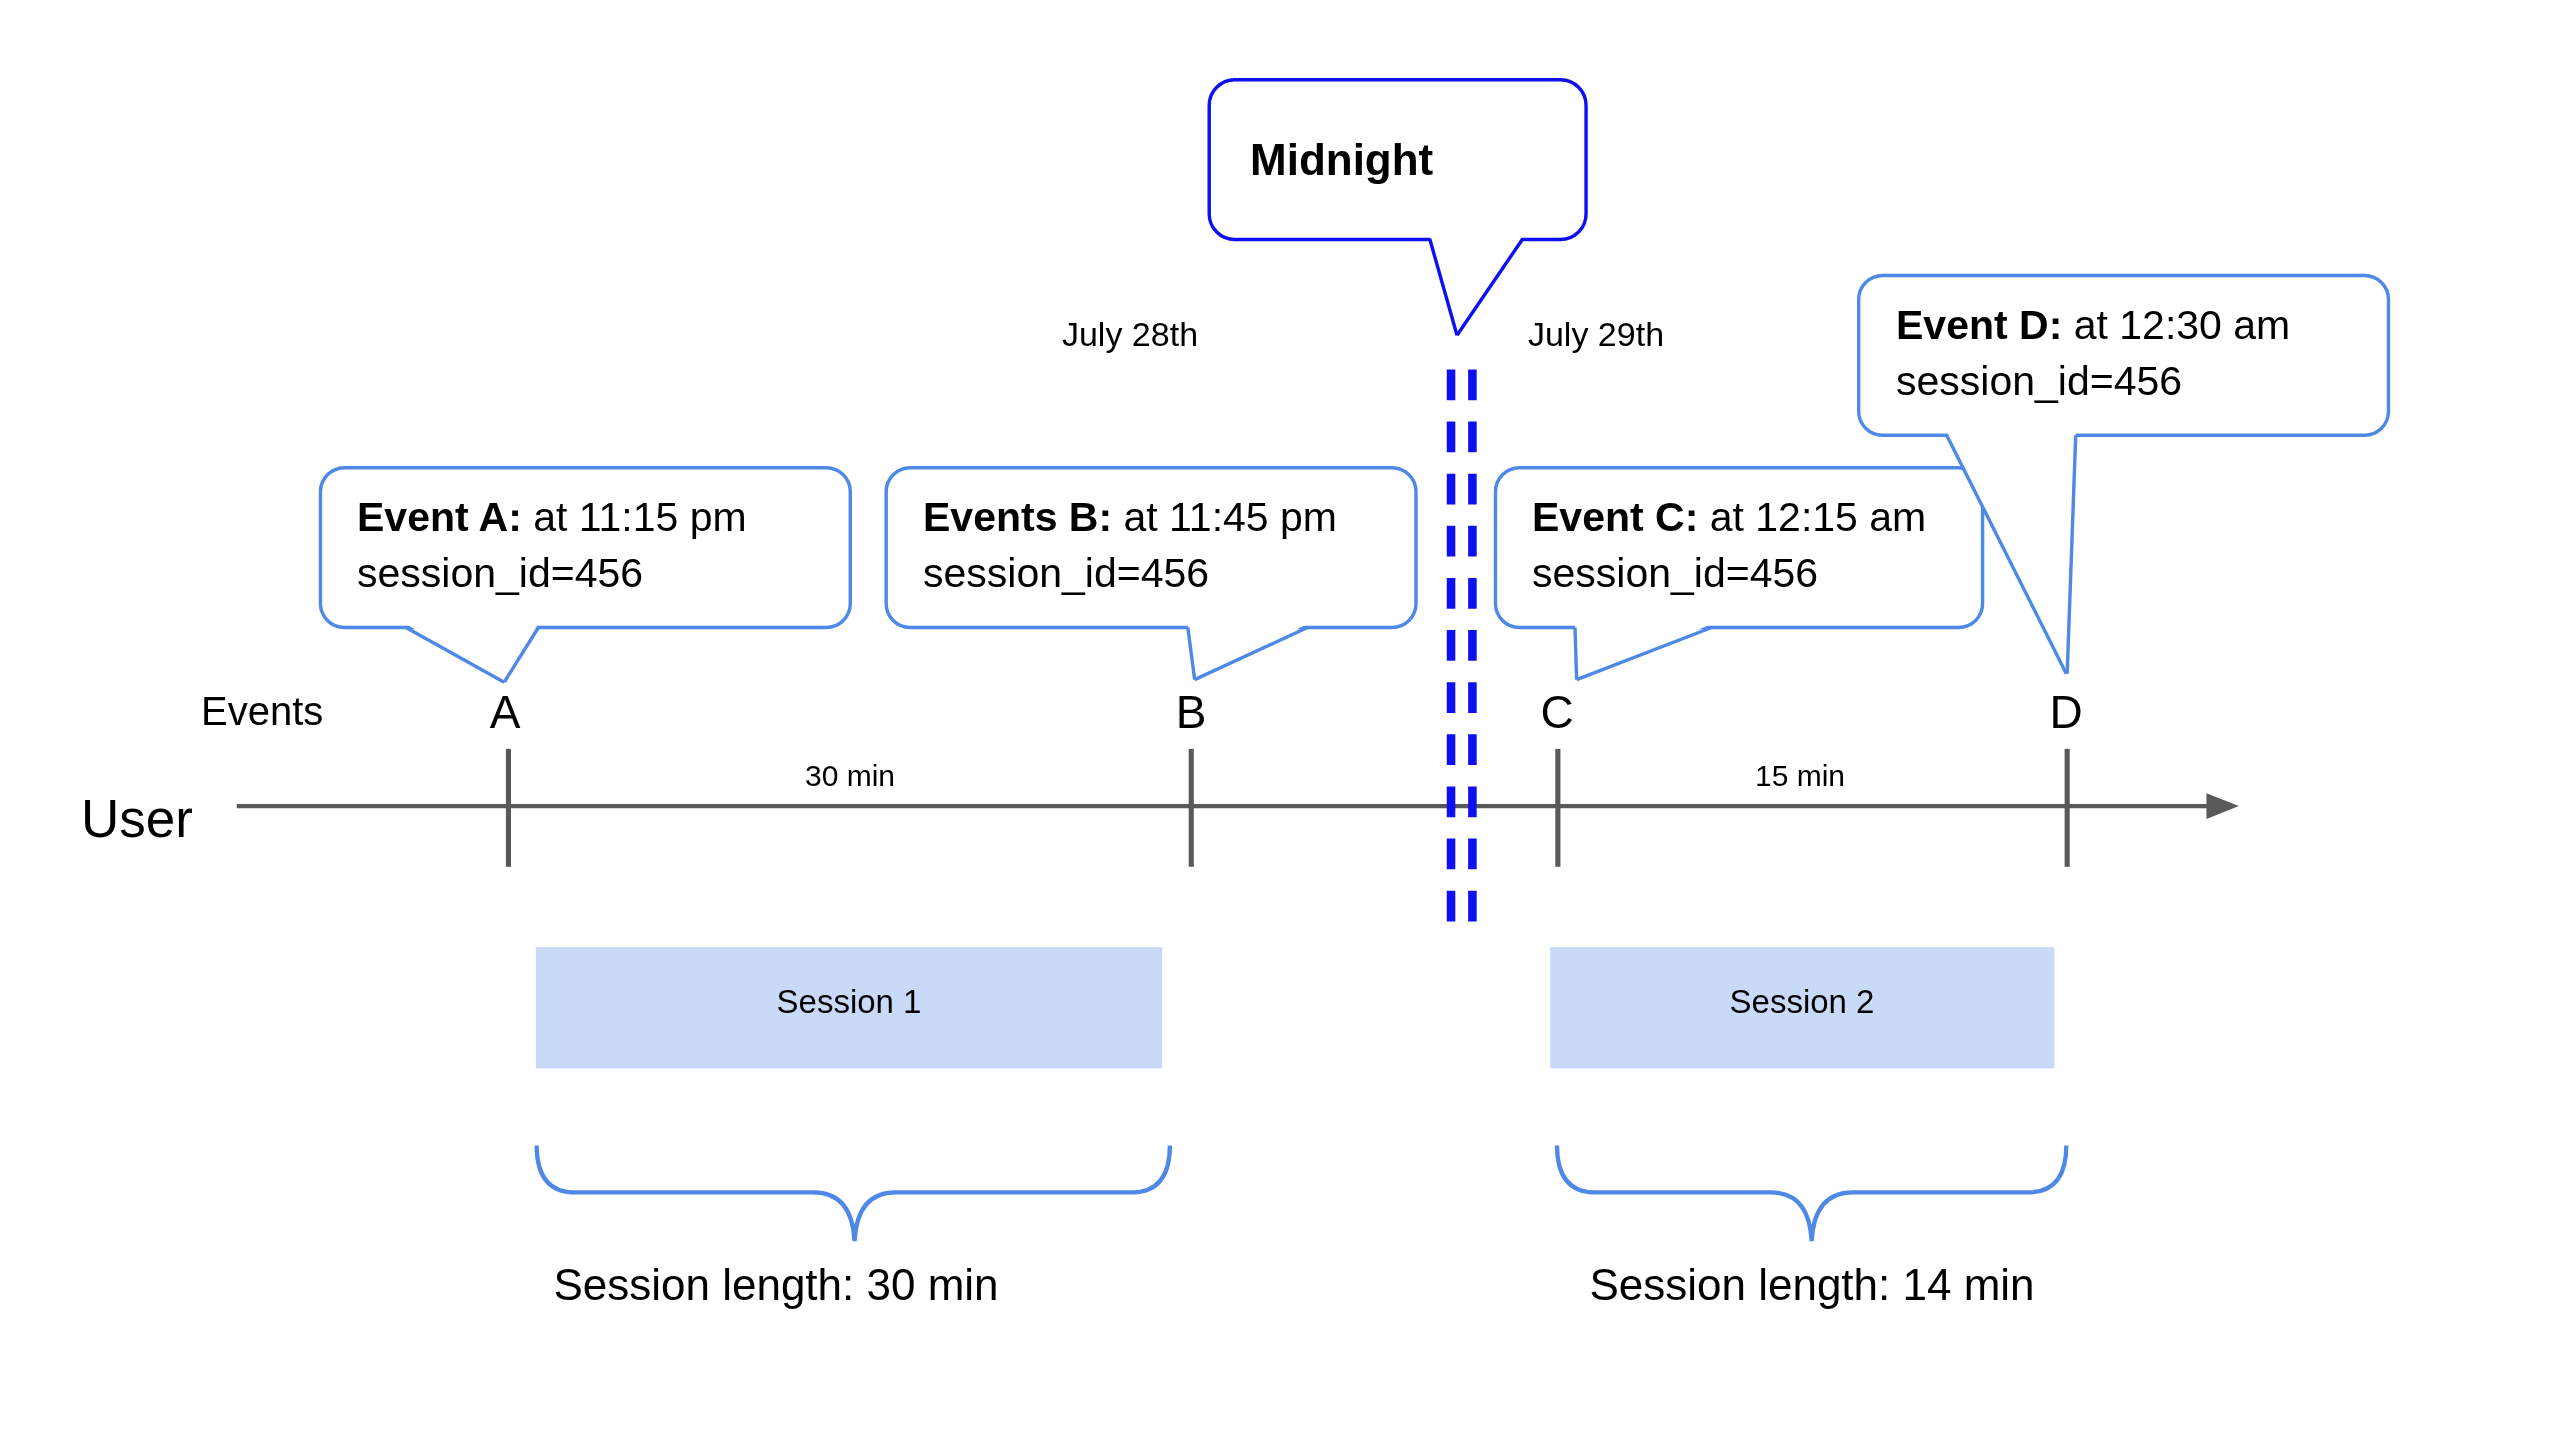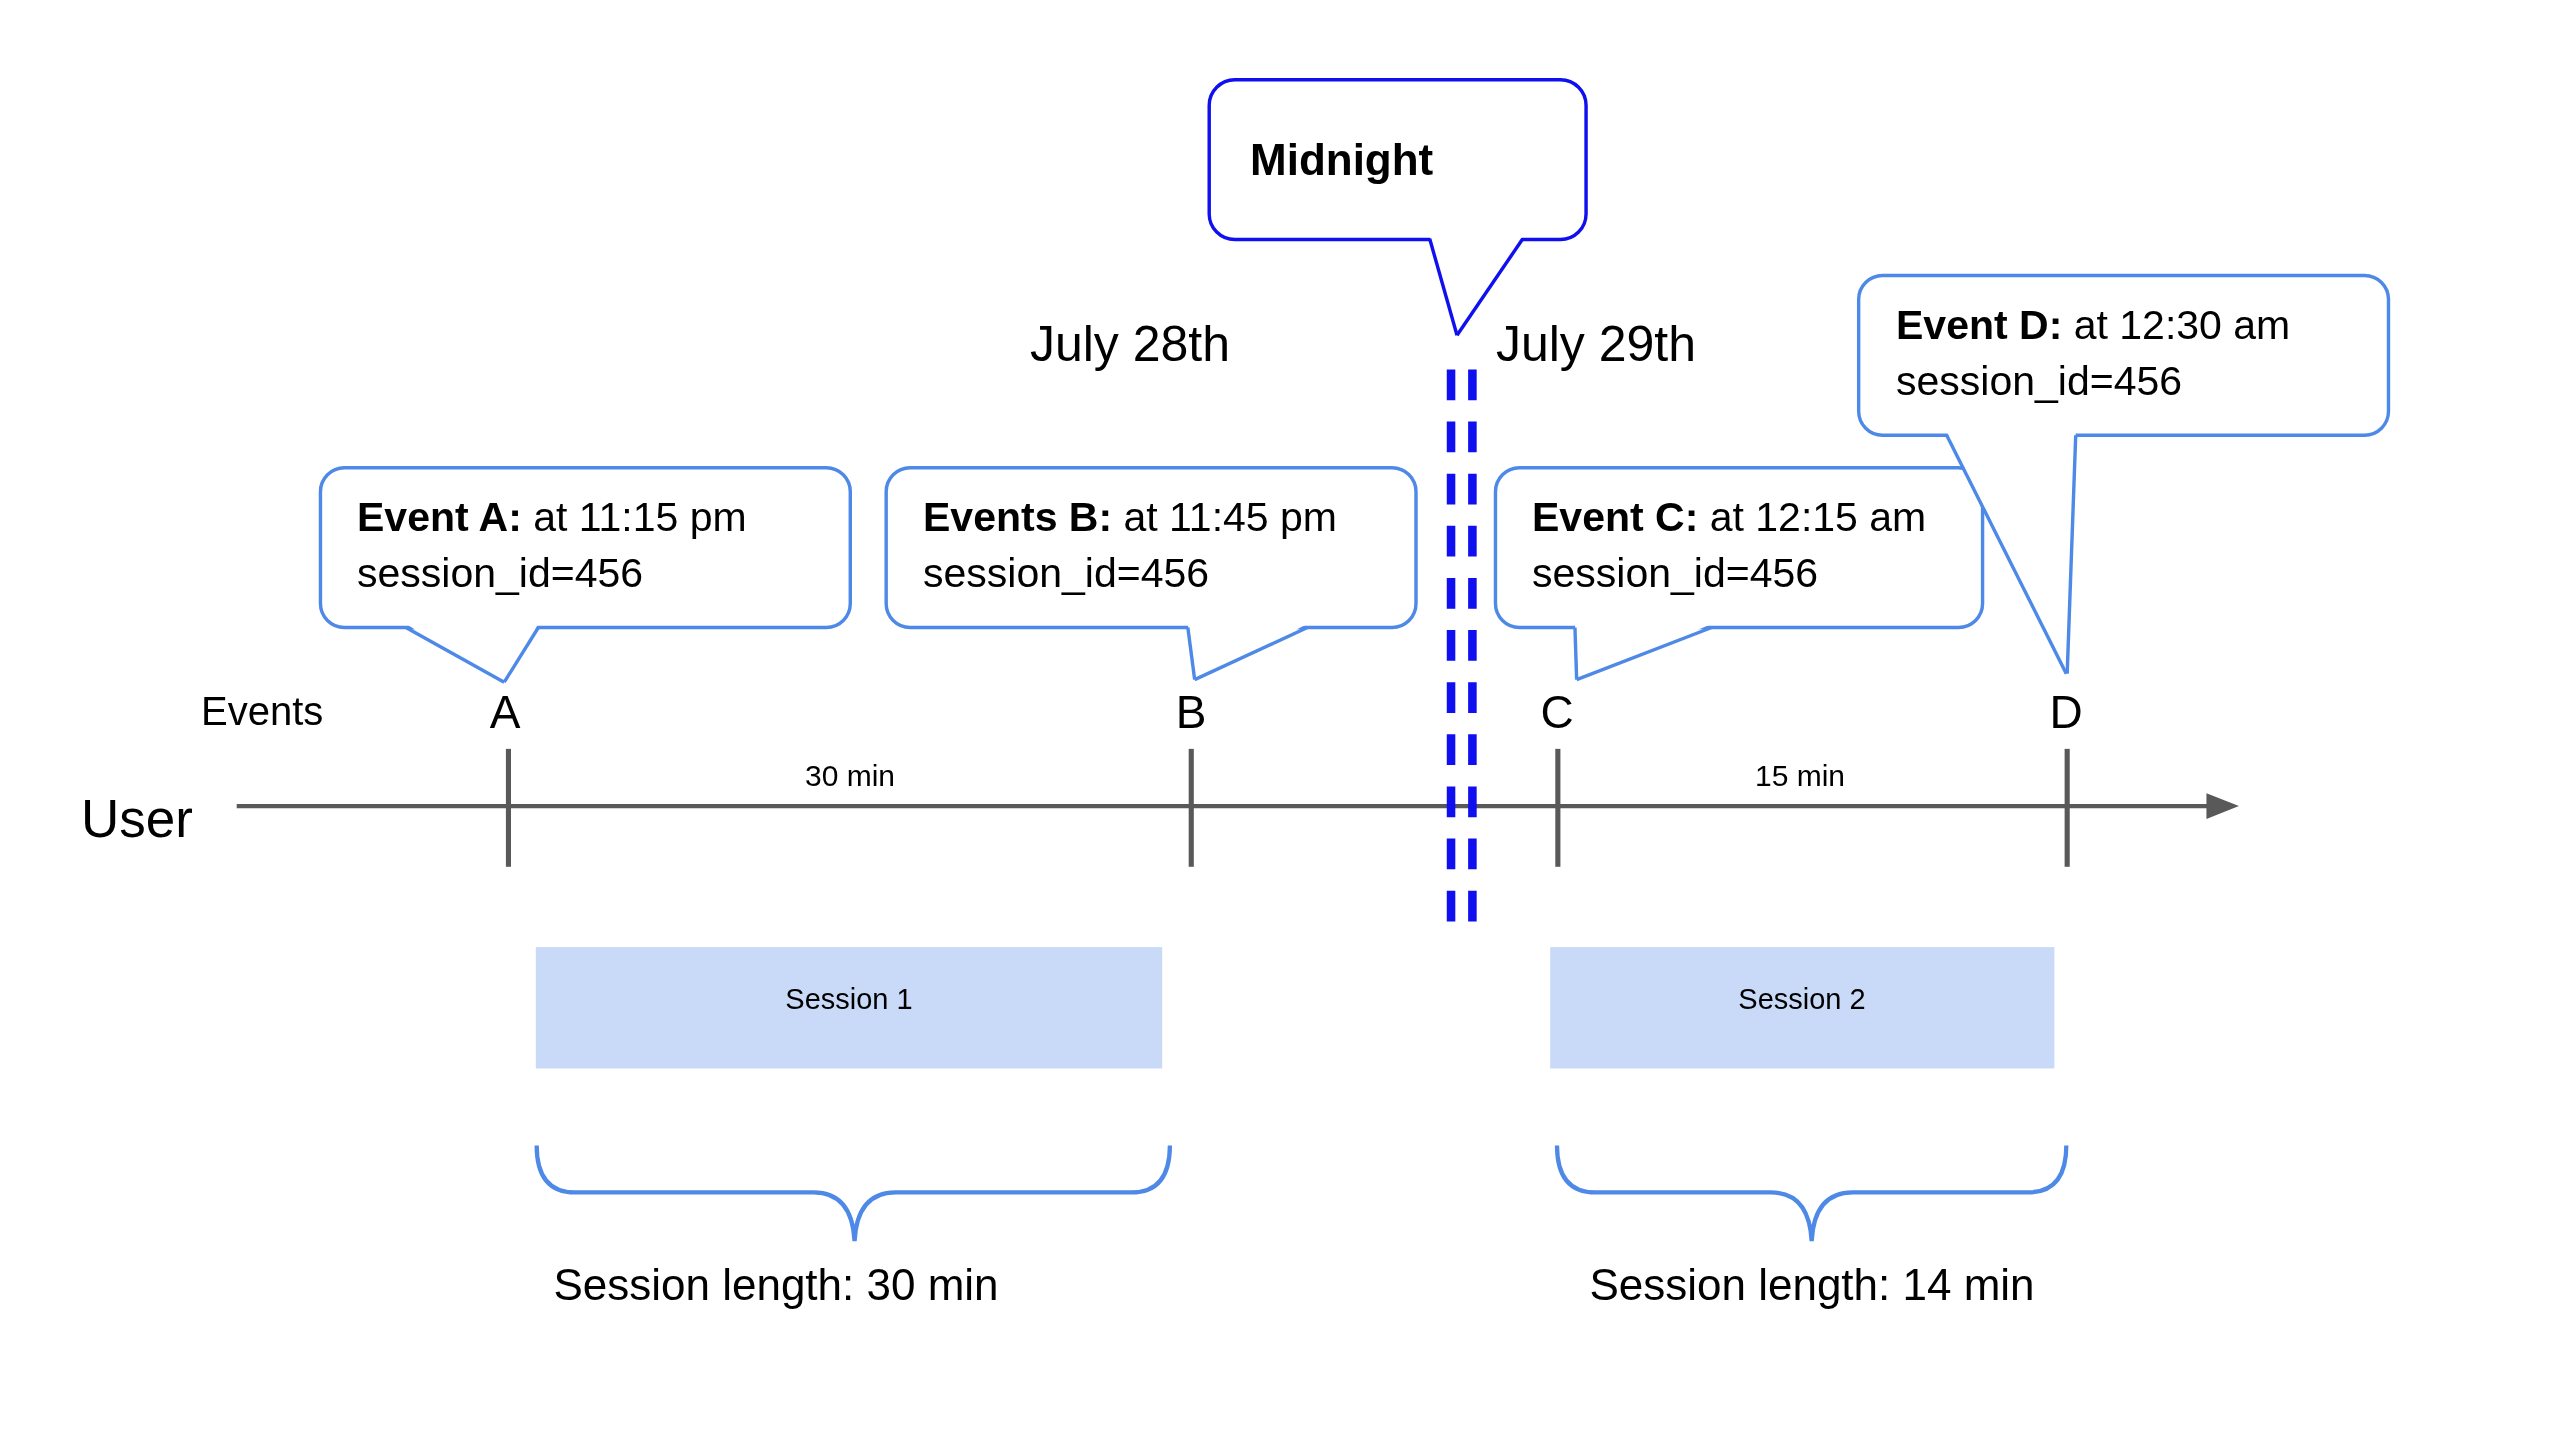--- a/index.html
+++ b/index.html
@@ -6,23 +6,23 @@
   body{
     width:2550px;height:1455px;position:relative;background:#ffffff;
     font-family:"Liberation Sans",sans-serif;color:#000;overflow:hidden;
   }
   .abs{position:absolute;white-space:nowrap;}
   .cx{transform:translateX(-50%);}
   .b{font-weight:bold;}
   #vector{position:absolute;left:0;top:0;}
   .bubble-line{font-size:41px;line-height:56px;}
   .marker{font-size:46px;}
-  .date{font-size:50px;}
+  .date{font-size:34px;}
   .interval{font-size:30px;margin-top:15px;}
-  .session-label{font-size:29px;}
+  .session-label{font-size:33px;}
   .session-length{font-size:44px;}
 </style>
 </head>
 <body>
 
 <svg id="vector" width="2550" height="1455" viewBox="0 0 2984 1702">
 
   <line x1="277" y1="943" x2="2584" y2="943" stroke="#595959" stroke-width="5"></line>
   <polygon points="2582,928 2582,958 2620,943" fill="#595959"></polygon>
 

